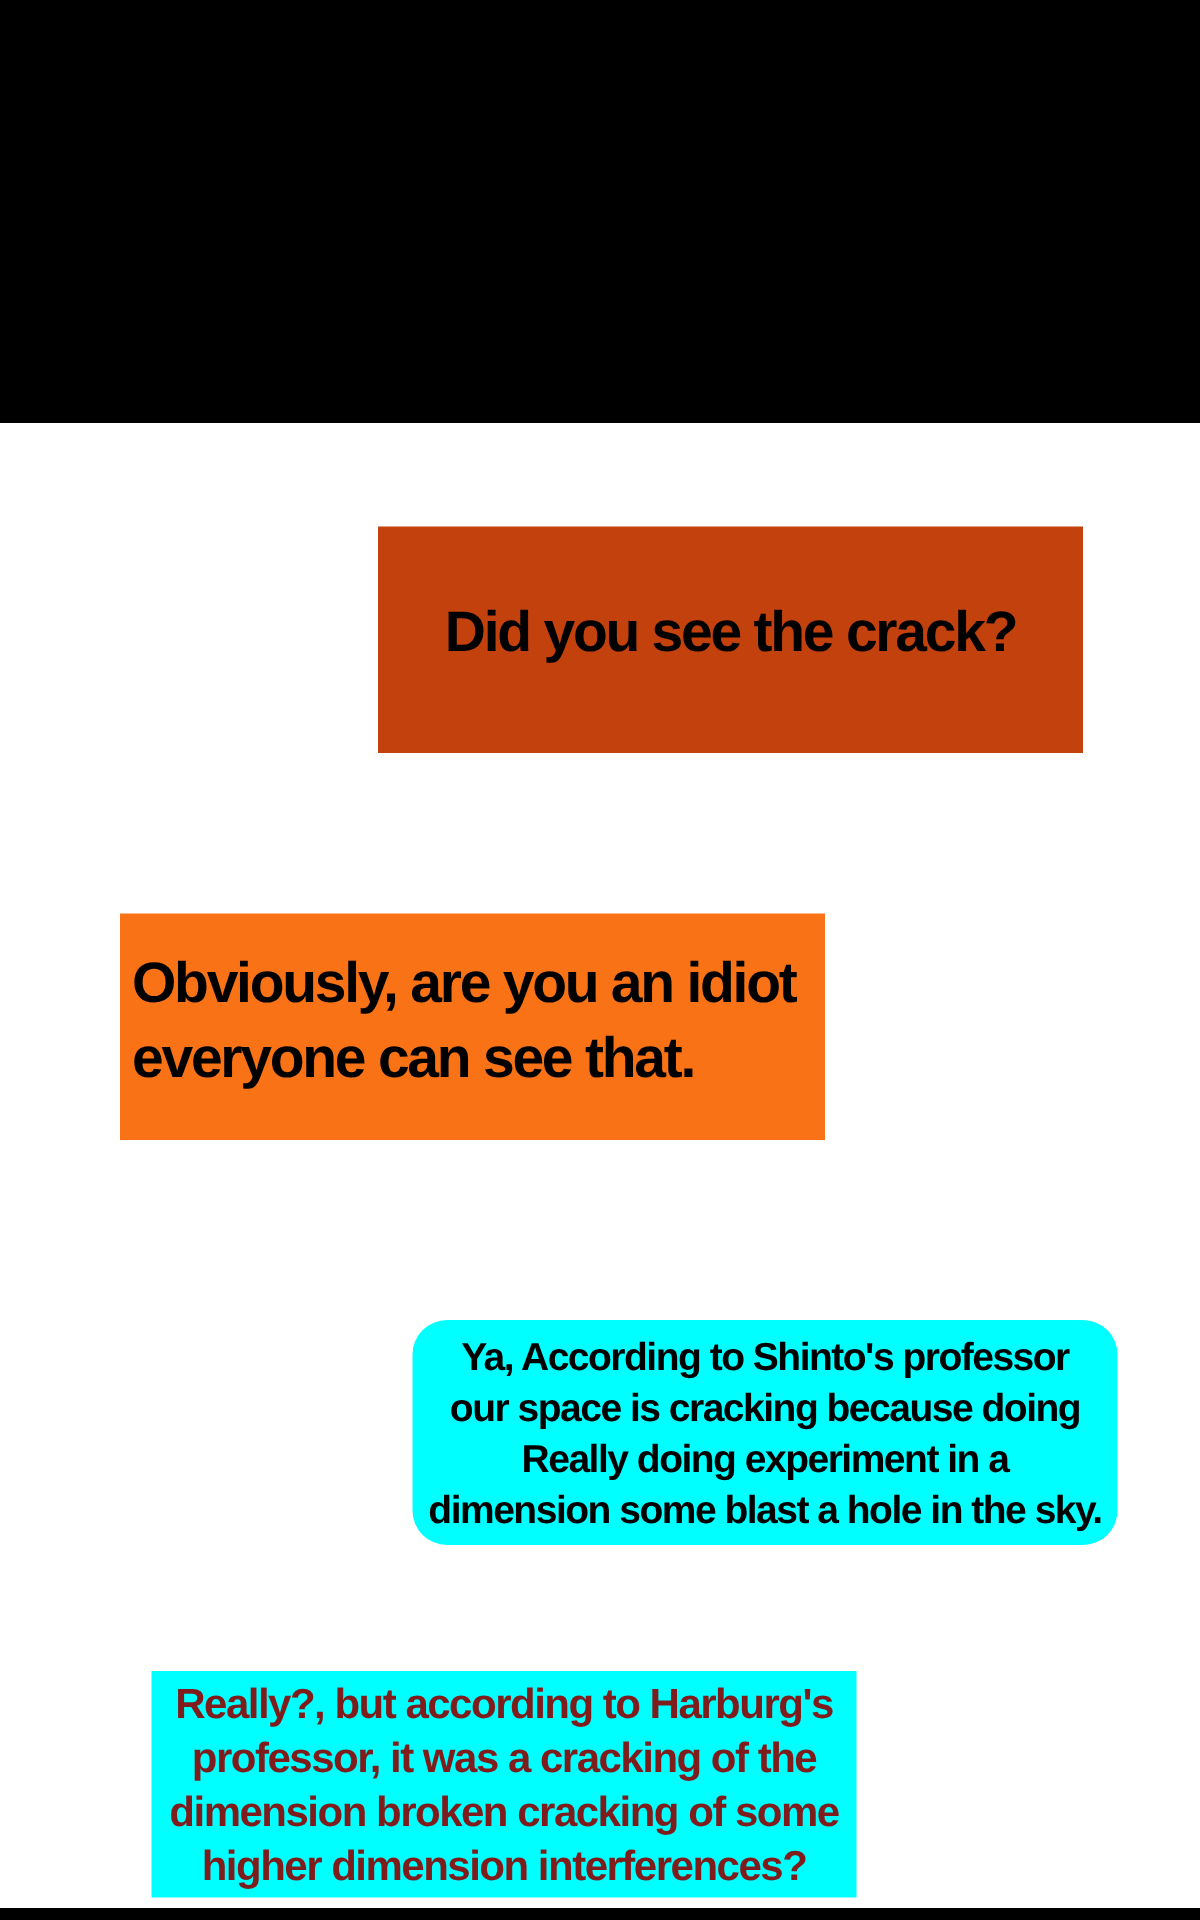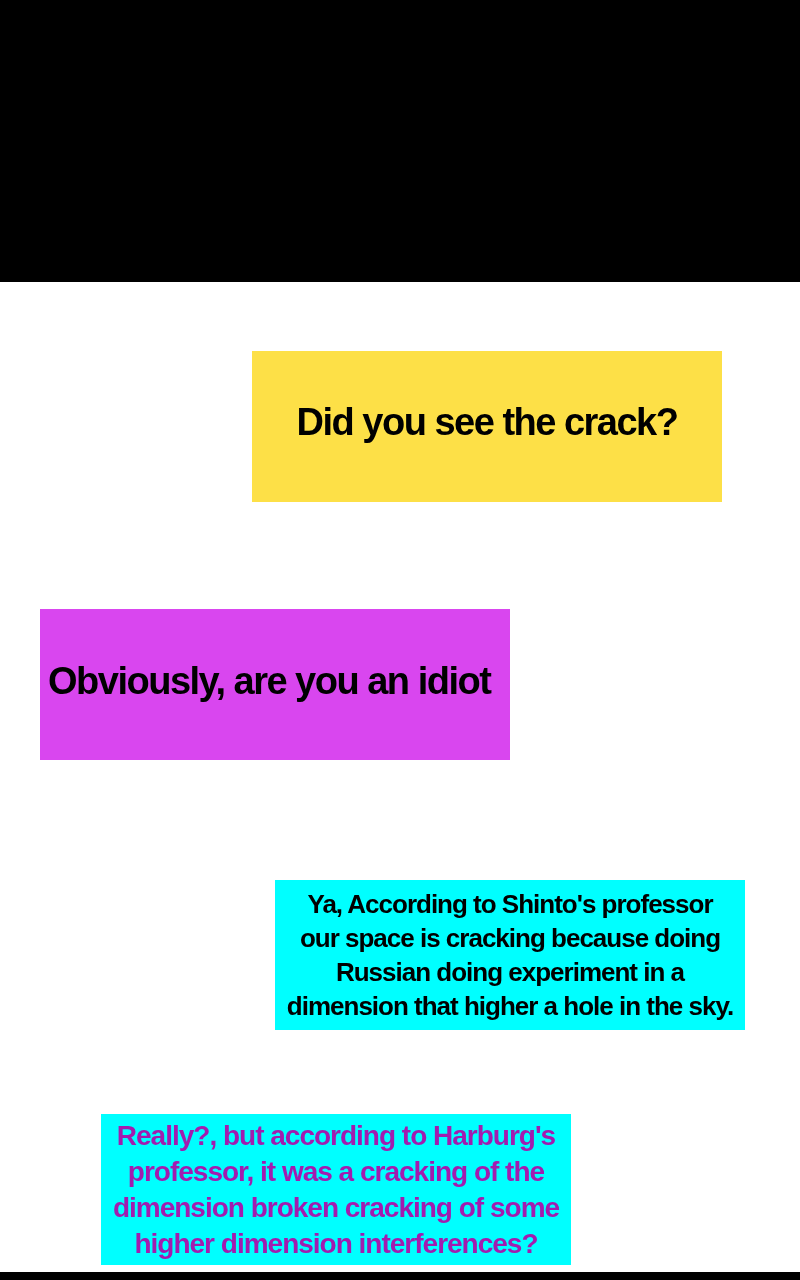--- a/index.html
+++ b/index.html
@@ -90,36 +90,37 @@
     line-height: 36px;
   }
 </style>
 </head>
 <body>
 
 <div class="page">
 
   <div class="black-panel" style="background: rgb(0, 0, 0);"></div>
 
-  <div class="bubble bubble-1" style="background: #fde047; color: rgb(0, 0, 0);">
+  <div class="bubble bubble-1" style="background: #c2410c; color: rgb(0, 0, 0);">
     <div class="line">Did you see the crack?</div>
   </div>
 
-  <div class="bubble bubble-2" style="background: #d946ef; color: rgb(0, 0, 0);">
+  <div class="bubble bubble-2" style="background: #f97316; color: rgb(0, 0, 0); margin-left: 40px;">
     <div class="line">Obviously, are you an idiot</div>
+    <div class="line">everyone can see that.</div>
   </div>
 
-  <div class="bubble bubble-3" style="background: rgb(0, 255, 255); color: rgb(0, 0, 0);">
+  <div class="bubble bubble-3" style="background: rgb(0, 255, 255); color: rgb(0, 0, 0); border-radius: 23px;">
     <div class="line">Ya, According to Shinto's professor</div>
     <div class="line">our space is cracking because doing</div>
-    <div class="line">Russian doing experiment in a</div>
-    <div class="line">dimension that higher a hole in the sky.</div>
+    <div class="line">Really doing experiment in a</div>
+    <div class="line">dimension some blast a hole in the sky.</div>
   </div>
 
-  <div class="bubble bubble-4" style="background: rgb(0, 255, 255); color: #a21caf;">
+  <div class="bubble bubble-4" style="background: rgb(0, 255, 255); color: #7f1d1d;">
     <div class="line">Really?, but according to Harburg's</div>
     <div class="line">professor, it was a cracking of the</div>
     <div class="line">dimension broken cracking of some</div>
     <div class="line">higher dimension interferences?</div>
   </div>
 
   <div class="bottom-panel-edge" style="background: rgb(0, 0, 0);"></div>
 
 </div>
 

